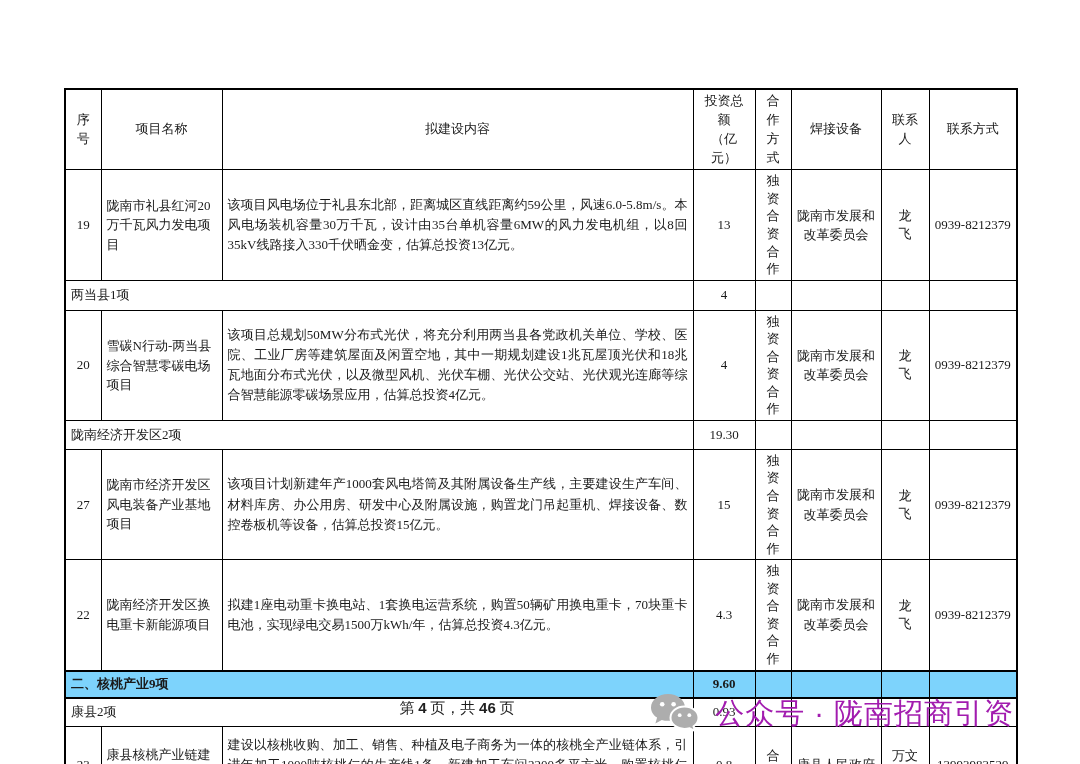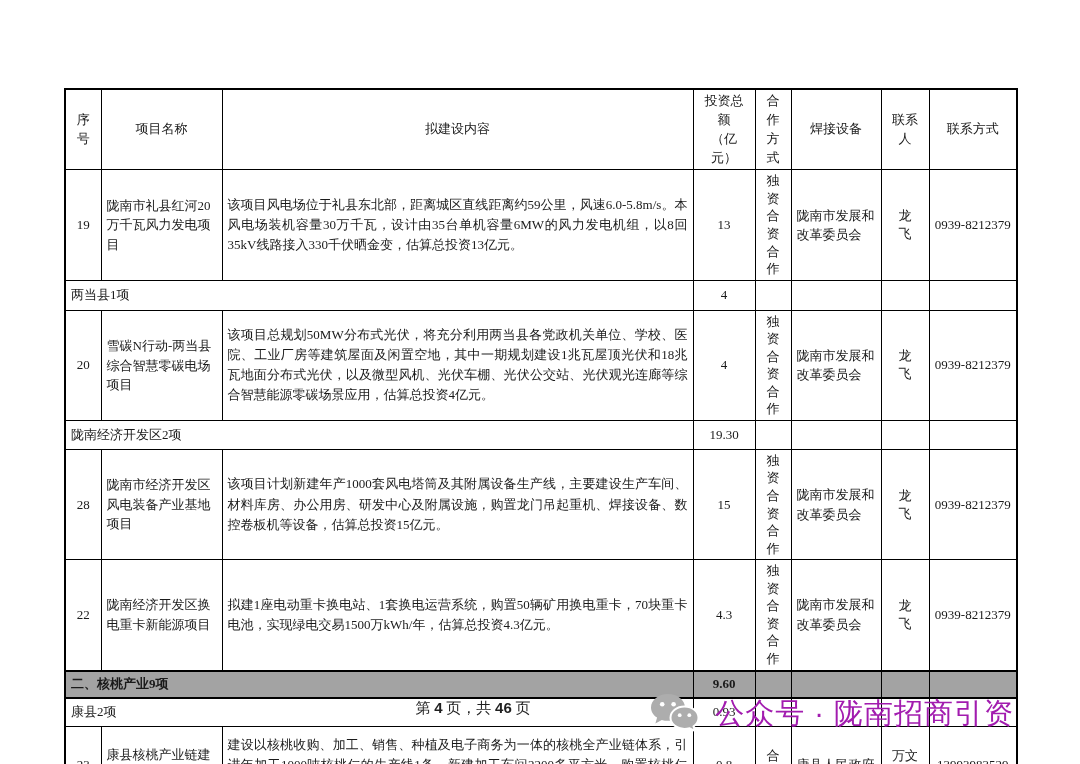--- a/index.html
+++ b/index.html
@@ -17,34 +17,34 @@
     padding:2px 5px;
     vertical-align:middle;
     overflow:hidden;
   }
   th{font-weight:normal;text-align:center;white-space:pre-line;line-height:1.45;margin-left:20px;}
   td.c-no{text-align:center;}
   td.c-name{text-align:left;line-height:1.5;padding-left:4px;padding-right:3px;}
   td.c-content{text-align:justify;line-height:1.55;font-size:12.5px;padding:3px 7px;}
   td.c-inv{text-align:center;}
   td.c-coop{text-align:center;white-space:pre-line;line-height:1.35;padding:2px 2px;}
-  td.c-unit{line-height:1.5;}
+  td.c-unit{text-align:center;line-height:1.5;}
   td.c-person{text-align:center;}
   td.c-phone{text-align:center;font-size:12.5px;padding:2px 1px;}
   td.c-group{text-align:left;padding-left:5px;font-family:Liberation Serif, serif;}
 
   tr.section-row td{
-    background:#a3a3a3;
+    background:#7dd3fc;
     font-weight:bold;
     border-top:2px solid #000;
     border-bottom:2px solid #000;
   }
 
   .footer{
-    position:absolute;left:16px;top:699px;width:888px;
+    position:absolute;left:0;top:699px;width:888px;
     text-align:center;font-size:15px;color:#1f1f1f;padding-left:13px;
   }
   .footer .num{
     font-family:"Liberation Sans","DejaVu Sans",sans-serif;
     font-weight:bold;font-size:15px;
   }
 
   .watermark{
     position:absolute;top:692px;right:66px;
     display:flex;align-items:center;gap:14px;
@@ -124,21 +124,21 @@
       <tr style="height:29px">
         <td class="c-group" colspan="3">陇南经济开发区2项</td>
         <td class="c-inv">19.30</td>
         <td></td>
         <td></td>
         <td></td>
         <td></td>
       </tr>
 
       <tr style="height:77px">
-        <td class="c-no">28</td>
+        <td class="c-no">27</td>
         <td class="c-name">陇南市经济开发区风电装备产业基地项目</td>
         <td class="c-content">该项目计划新建年产1000套风电塔筒及其附属设备生产线，主要建设生产车间、材料库房、办公用房、研发中心及附属设施，购置龙门吊起重机、焊接设备、数控卷板机等设备，估算总投资15亿元。</td>
         <td class="c-inv">15</td>
         <td class="c-coop">独资
 合资
 合作</td>
         <td class="c-unit">陇南市发展和改革委员会</td>
         <td class="c-person">龙　飞</td>
         <td class="c-phone">0939-8212379</td>
       </tr>

